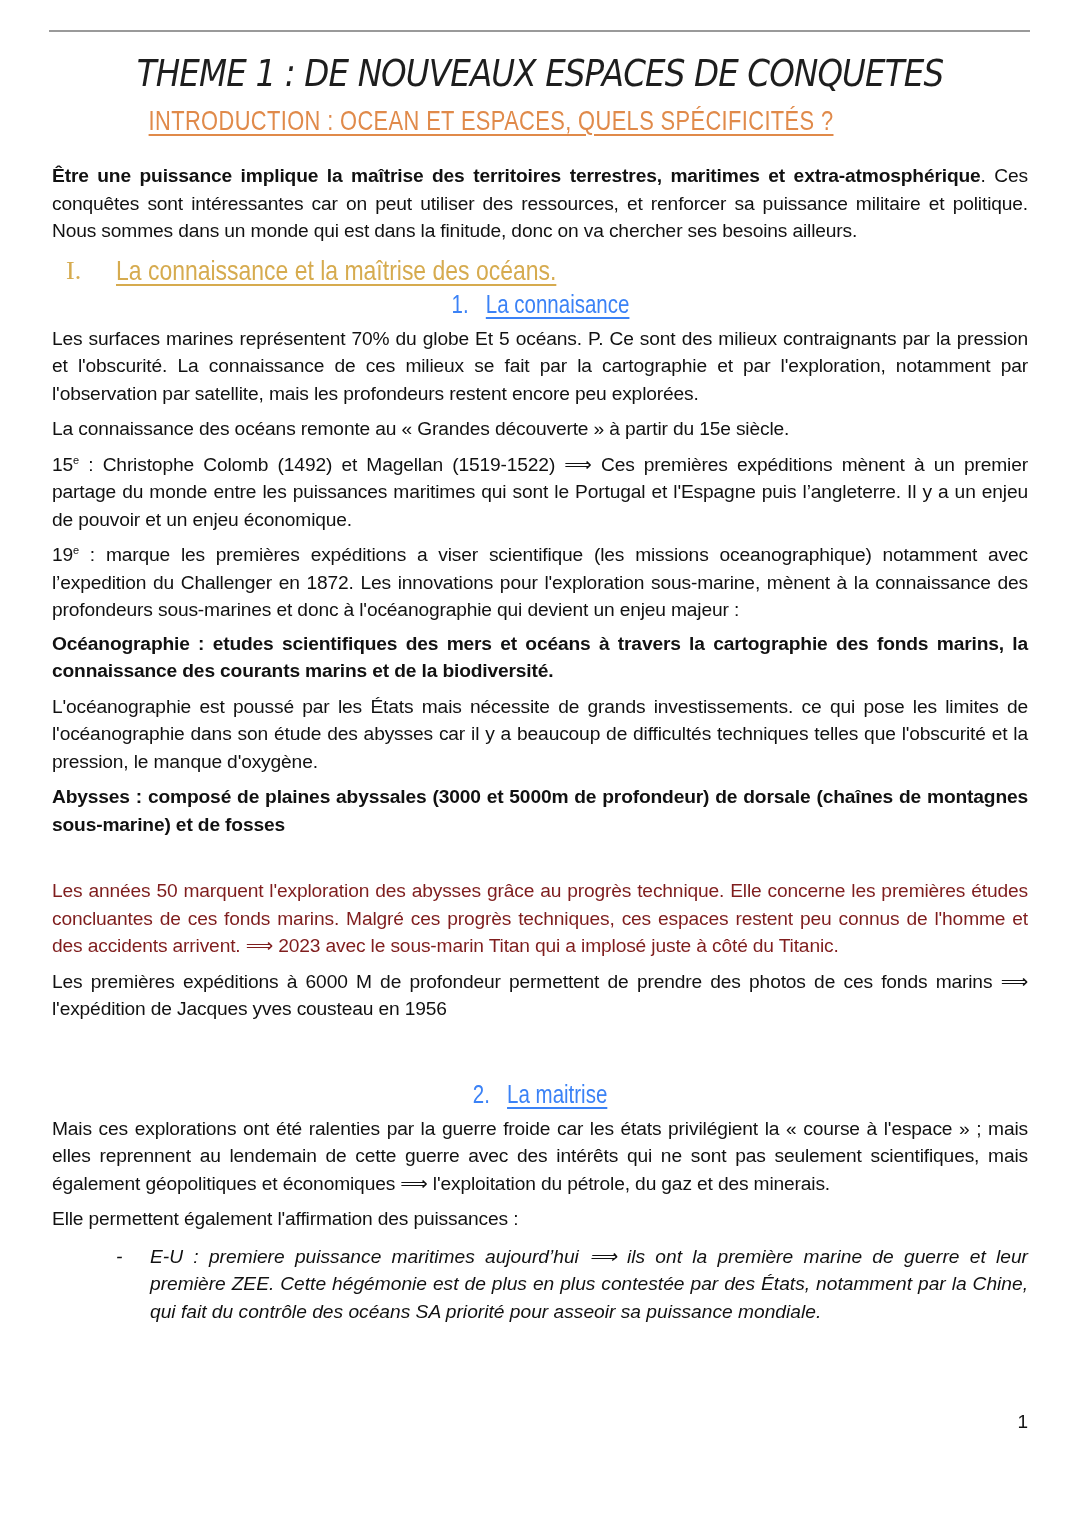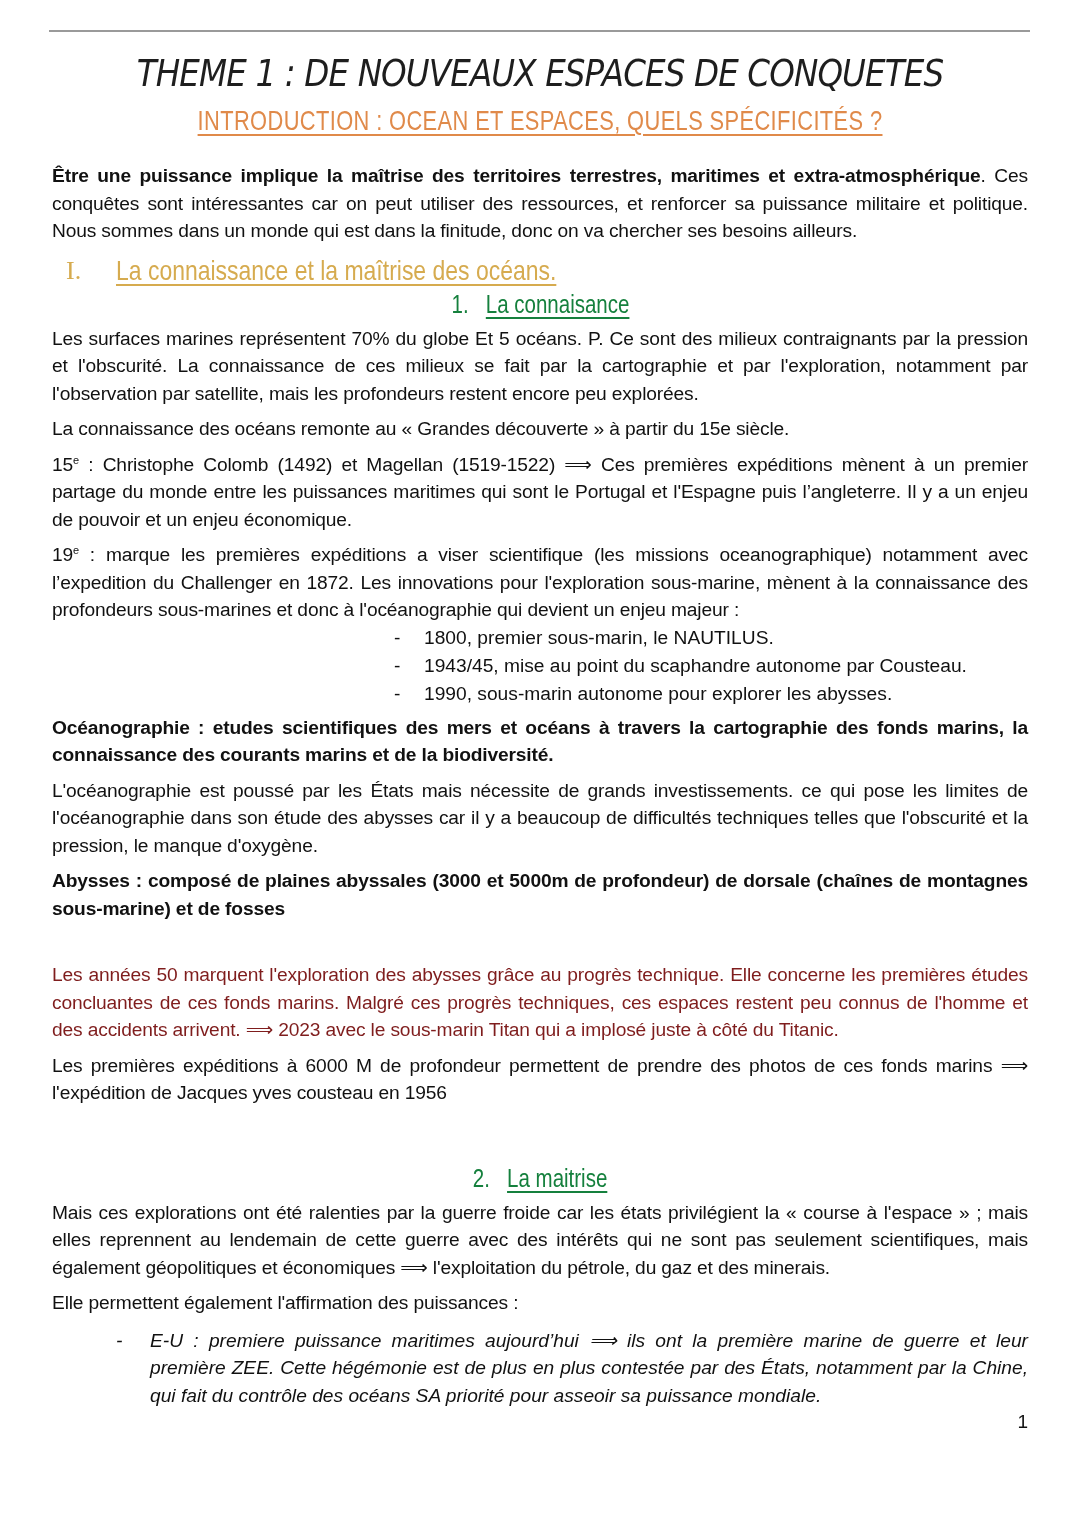--- a/index.html
+++ b/index.html
@@ -34,21 +34,21 @@
       font-size: 37px;
       font-weight: normal;
       font-style: italic;
       letter-spacing: -1px;
       color: #1e1e1e;
       line-height: 52px;
       transform: scaleX(0.88);
       transform-origin: center;
     }
     .intro-title {
-      text-align: center;
+      text-align: left;
       margin-top: 4px;
       line-height: 34px;
     }
     .intro-title span {
       font-family: "Liberation Sans Narrow", "Liberation Sans", sans-serif;
       font-size: 28px;
       color: #e08a4a;
       text-decoration: underline;
       text-decoration-thickness: 2px;
       text-underline-offset: 4px;
@@ -88,21 +88,21 @@
       display: inline-block;
       transform: scaleX(0.82);
       transform-origin: left;
       white-space: nowrap;
     }
     .h2 {
       text-align: center;
       height: 30px;
       line-height: 30px;
       font-size: 25px;
-      color: #15803d;
+      color: #3b82f6;
     }
     .h2 .inner {
       display: inline-block;
       transform: scaleX(0.82);
       white-space: nowrap;
     }
     .h2 .label {
       text-decoration: underline;
       text-decoration-thickness: 2px;
       text-underline-offset: 4px;
@@ -170,25 +170,20 @@
       <span>1.</span>
       <span class="label">La connaisance</span>
     </span>
   </div>
 
   <p class="gap6">Les surfaces marines représentent 70% du globe Et 5 océans. P. Ce sont des milieux contraignants par la pression et l'obscurité. La connaissance de ces milieux se fait par la cartographie et par l'exploration, notamment par l'observation par satellite, mais les profondeurs restent encore peu explorées.</p>
   <p class="gap8">La connaissance des océans remonte au « Grandes découverte » à partir du 15e siècle.</p>
   <p class="gap8"><span>15</span><sup>e</sup><span> : Christophe Colomb (1492) et Magellan (1519-1522) ⟹ Ces premières expéditions mènent à un premier partage du monde entre les puissances maritimes qui sont le Portugal et l'Espagne puis l’angleterre. Il y a un enjeu de pouvoir et un enjeu économique.</span></p>
   <p class="gap8"><span>19</span><sup>e</sup><span> : marque les premières expéditions a viser scientifique (les missions oceanographique) notamment avec l’expedition du Challenger en 1872. Les innovations pour l'exploration sous-marine, mènent à la connaissance des profondeurs sous-marines et donc à l'océanographie qui devient un enjeu majeur :</span></p>
 
-  <ul class="dash">
-    <li>1800, premier sous-marin, le NAUTILUS.</li>
-    <li>1943/45, mise au point du scaphandre autonome par Cousteau.</li>
-    <li>1990, sous-marin autonome pour explorer les abysses.</li>
-  </ul>
 
   <p class="gap6"><b>Océanographie : etudes scientifiques des mers et océans à travers la cartographie des fonds marins, la connaissance des courants marins et de la biodiversité.</b></p>
   <p class="gap8">L'océanographie est poussé par les États mais nécessite de grands investissements. ce qui pose les limites de l'océanographie dans son étude des abysses car il y a beaucoup de difficultés techniques telles que l'obscurité et la pression, le manque d'oxygène.</p>
   <p class="gap8"><b>Abysses : composé de plaines abyssales (3000 et 5000m de profondeur) de dorsale (chaînes de montagnes sous-marine) et de fosses</b></p>
   <p class="gap8 red">Les années 50 marquent l'exploration des abysses grâce au progrès technique. Elle concerne les premières études concluantes de ces fonds marins. Malgré ces progrès techniques, ces espaces restent peu connus de l'homme et des accidents arrivent. ⟹ 2023 avec le sous-marin Titan qui a implosé juste à côté du Titanic.</p>
   <p class="gap8">Les premières expéditions à 6000 M de profondeur permettent de prendre des photos de ces fonds marins ⟹ l'expédition de Jacques yves cousteau en 1956</p>
 
   <div class="h2" style="margin-top:56px;">
     <span class="inner">
       <span>2.</span>

